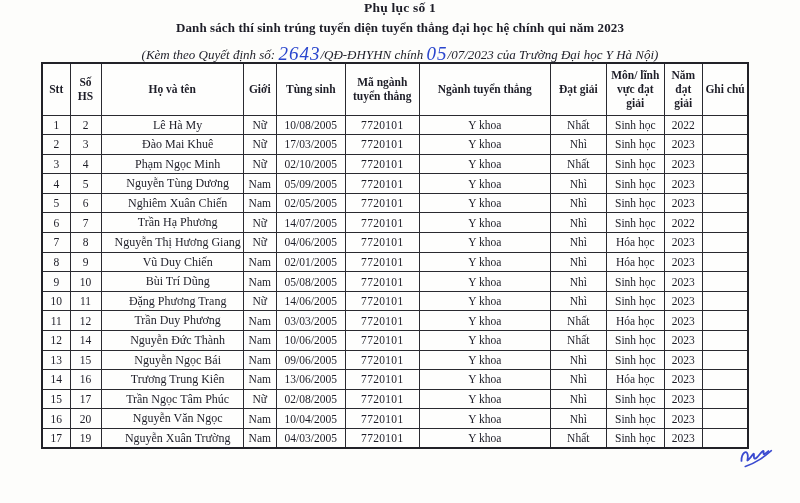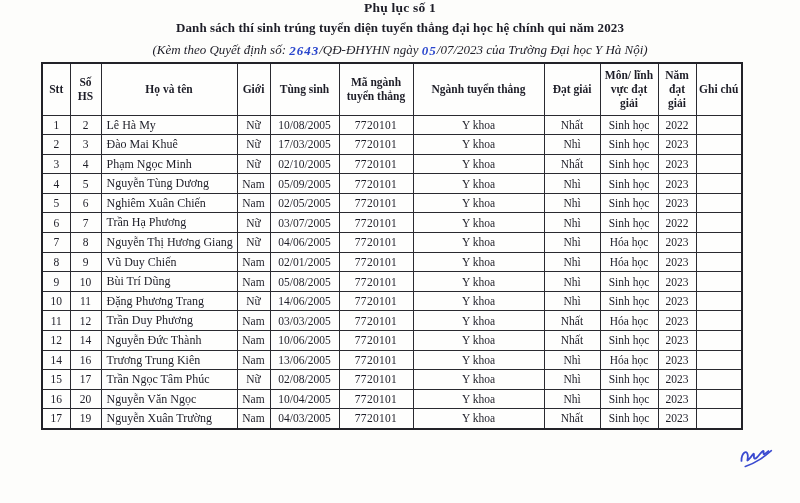--- a/index.html
+++ b/index.html
@@ -24,22 +24,22 @@
   .title2 {
     text-align: center; font-weight: bold;
     font-size: 13px; margin-top: 4px;
     letter-spacing: .1px;
   }
   .subtitle {
     text-align: center; font-style: italic;
     font-size: 13px; margin-top: 6px;
   }
   .ink {
-    color: #2945cd; font-weight: bold; font-style: italic;
-    font-size: 13px; letter-spacing: 1px;
+    color: #2945cd; font-weight: normal; font-style: italic;
+    font-size: 19px; letter-spacing: 1px;
     position: relative; top: 1px;
   }
   table.doc {
     position: absolute; left: 41px; top: 62px;
     border-collapse: collapse; table-layout: fixed;
     border: 2px solid #222228;
     background: #fefefd;
   }
   .doc th, .doc td {
     border: 1px solid #2a2a30;
@@ -52,37 +52,37 @@
     text-align: center; padding: 1px 1px;
     line-height: 1.25;
   }
   .doc tbody tr { height: 19.6px; }
   .doc td {
     font-size: 11.5px; text-align: center;
     padding: 0 2px; line-height: 1.05;
     white-space: nowrap;
   }
   .doc td.c2 {
-    text-align: left; padding-left: 5px; font-size: 12px; margin-left: 28px;
+    text-align: center; padding-left: 13px; font-size: 12px; margin-left: 28px;
   }
   .doc td.c5 { letter-spacing: .3px; text-align: center; }
   .sig {
     position: absolute; left: 736px; top: 441px;
     width: 52px; height: 30px;
     transform: rotate(-8deg);
   }
 </style>
 </head>
 <body>
 
 <div class="page">
 
   <div class="title1">Phụ lục số 1</div>
   <div class="title2">Danh sách thí sinh trúng tuyển diện tuyển thẳng đại học hệ chính qui năm 2023</div>
-  <div class="subtitle"><span>(Kèm theo Quyết định số: </span><span class="ink">2643</span><span>/QĐ-ĐHYHN ngày </span><span class="ink">05</span><span>/07/2023 của Trường Đại học Y Hà Nội)</span></div>
+  <div class="subtitle"><span>(Kèm theo Quyết định số: </span><span class="ink">2643</span><span>/QĐ-ĐHYHN chính </span><span class="ink">05</span><span>/07/2023 của Trường Đại học Y Hà Nội)</span></div>
 
   <table class="doc">
     <colgroup id="cols">
         <col style="width: 28px;">
         <col style="width: 31px;">
         <col style="width: 136px;">
         <col style="width: 33px;">
         <col style="width: 69px;">
         <col style="width: 74px;">
         <col style="width: 131px;">
@@ -170,21 +170,21 @@
           <td class="c7">Nhì</td>
           <td class="c8">Sinh học</td>
           <td class="c9">2023</td>
           <td class="c10"></td>
         </tr>
         <tr>
           <td class="c0">6</td>
           <td class="c1">7</td>
           <td class="c2">Trần Hạ Phương</td>
           <td class="c3">Nữ</td>
-          <td class="c4">03/07/2005</td>
+          <td class="c4">14/07/2005</td>
           <td class="c5">7720101</td>
           <td class="c6">Y khoa</td>
           <td class="c7">Nhì</td>
           <td class="c8">Sinh học</td>
           <td class="c9">2022</td>
           <td class="c10"></td>
         </tr>
         <tr>
           <td class="c0">7</td>
           <td class="c1">8</td>
@@ -252,20 +252,33 @@
         </tr>
         <tr>
           <td class="c0">12</td>
           <td class="c1">14</td>
           <td class="c2">Nguyễn Đức Thành</td>
           <td class="c3">Nam</td>
           <td class="c4">10/06/2005</td>
           <td class="c5">7720101</td>
           <td class="c6">Y khoa</td>
           <td class="c7">Nhất</td>
+          <td class="c8">Sinh học</td>
+          <td class="c9">2023</td>
+          <td class="c10"></td>
+        </tr>
+        <tr>
+          <td class="c0">13</td>
+          <td class="c1">15</td>
+          <td class="c2">Nguyễn Ngọc Bái</td>
+          <td class="c3">Nam</td>
+          <td class="c4">09/06/2005</td>
+          <td class="c5">7720101</td>
+          <td class="c6">Y khoa</td>
+          <td class="c7">Nhì</td>
           <td class="c8">Sinh học</td>
           <td class="c9">2023</td>
           <td class="c10"></td>
         </tr>
         <tr>
           <td class="c0">14</td>
           <td class="c1">16</td>
           <td class="c2">Trương Trung Kiên</td>
           <td class="c3">Nam</td>
           <td class="c4">13/06/2005</td>

